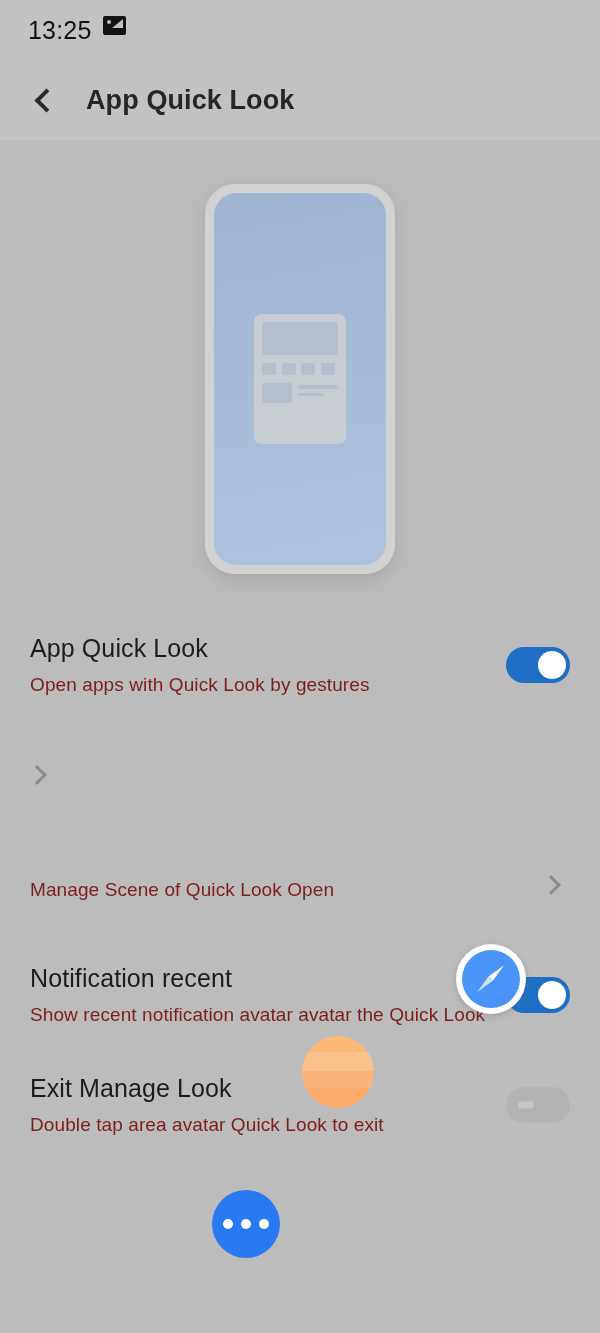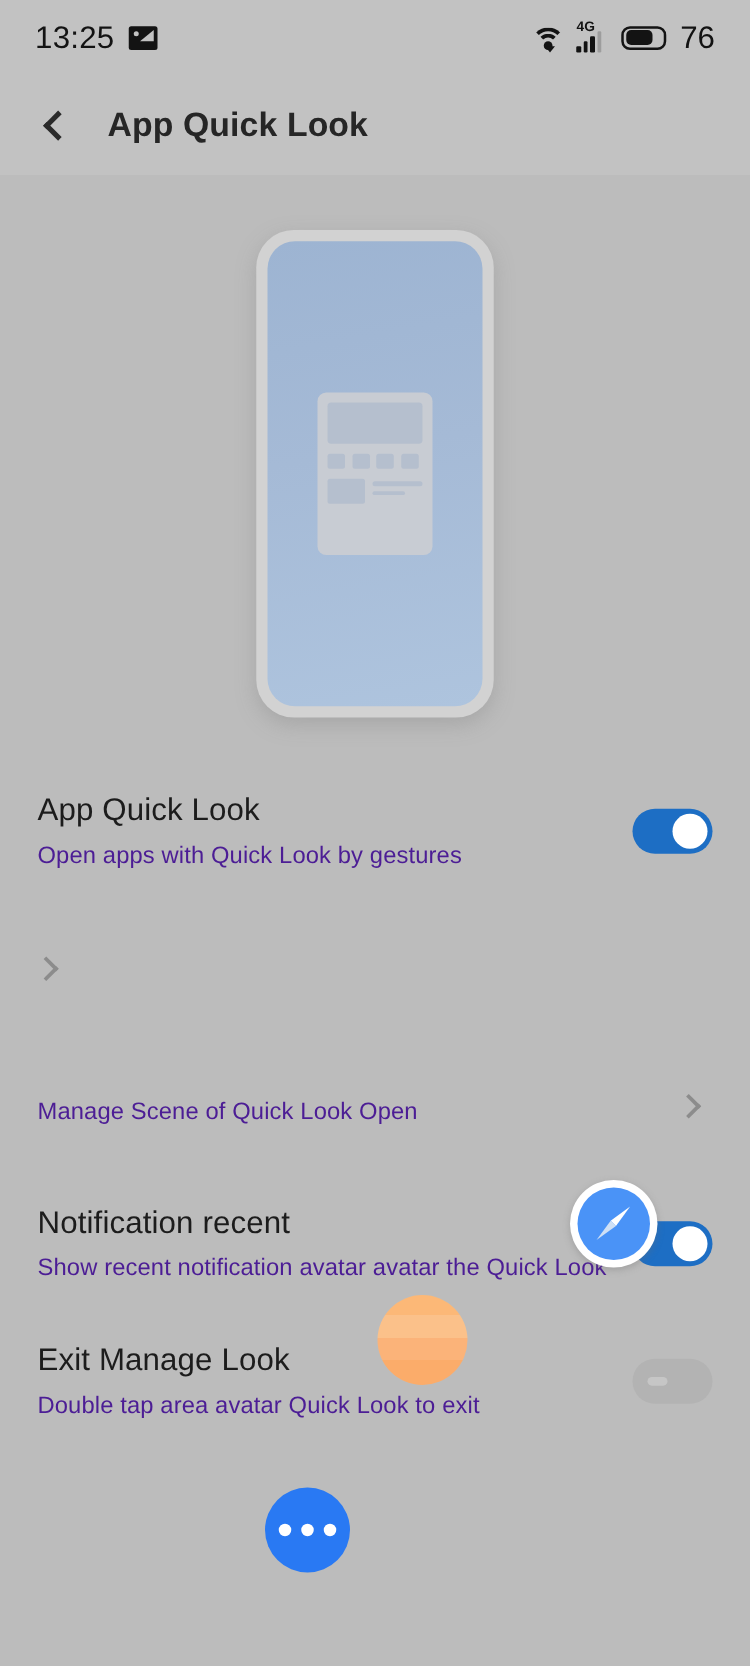--- a/index.html
+++ b/index.html
@@ -15,21 +15,21 @@
     background:#bfbfbf;
   }
 
   
   .statusbar {
     position:absolute; left:0; top:0; width:600px; height:60px;
     background:#c2c2c2;
     display:flex; align-items:center; justify-content:space-between;
     padding:0 28px;
   }
-  .sb-left { display:flex; align-items:center; gap:11px; }
+  .sb-left { display:flex; gap:11px; }
   .sb-time {
     font-size:25px; font-weight:400; color:#131313;
     letter-spacing:0.2px;
   }
   .sb-right { display:flex; align-items:center; gap:9px; }
   .sb-num { font-size:25px; color:#131313; margin-left:2px; }
 
   
   .icn-photo { width:23px; height:19px; position:relative; }
   .icn-photo .frame {
@@ -164,21 +164,21 @@
     position:relative;
     min-height:110px;
     display:flex; align-items:center; justify-content:space-between;
   }
   .row .texts { padding-right:20px; }
   .row .r-title {
     font-size:25px; color:#1c1c1c; font-weight:400; line-height:1.25;
     letter-spacing:0.1px;
   }
   .row .r-sub {
-    font-size:19px; color:#4c1d95; margin-top:9px; line-height:1.25;
+    font-size:19px; color:#7f1d1d; margin-top:9px; line-height:1.25;
     letter-spacing:0.1px;
   }
 
   
   .toggle {
     width:64px; height:36px; border-radius:18px; position:relative;
     flex-shrink:0;
   }
   .toggle.on { background:#1d6ec4; }
   .toggle.on .knob {
@@ -257,42 +257,20 @@
 <div class="screen">
 
   <div class="statusbar">
     <div class="sb-left">
       <span class="sb-time">13:25</span>
       <span class="icn-photo">
         <span class="frame"></span>
           <span class="cut"></span>
           <span class="dot"></span>
       </span>
-    </div>
-    <div class="sb-right">
-      <span class="icn-wifi">
-        <i class="a"></i>
-          <i class="b"></i>
-          <span class="tip"></span>
-          <span class="arrow"></span>
-      </span>
-      <span class="icn-signal">
-        <span class="g4">4G</span>
-        <span class="bars">
-            <b></b>
-            <b></b>
-            <b></b>
-            <b></b>
-          </span>
-      </span>
-      <span class="icn-batt">
-        <span class="shell"></span>
-          <span class="fill"></span>
-      </span>
-      <span class="sb-num">76</span>
     </div>
   </div>
 
   <div class="appbar">
     <div class="back-btn">
       <span class="chev"></span>
     </div>
     <div class="title">App Quick Look</div>
   </div>
 

